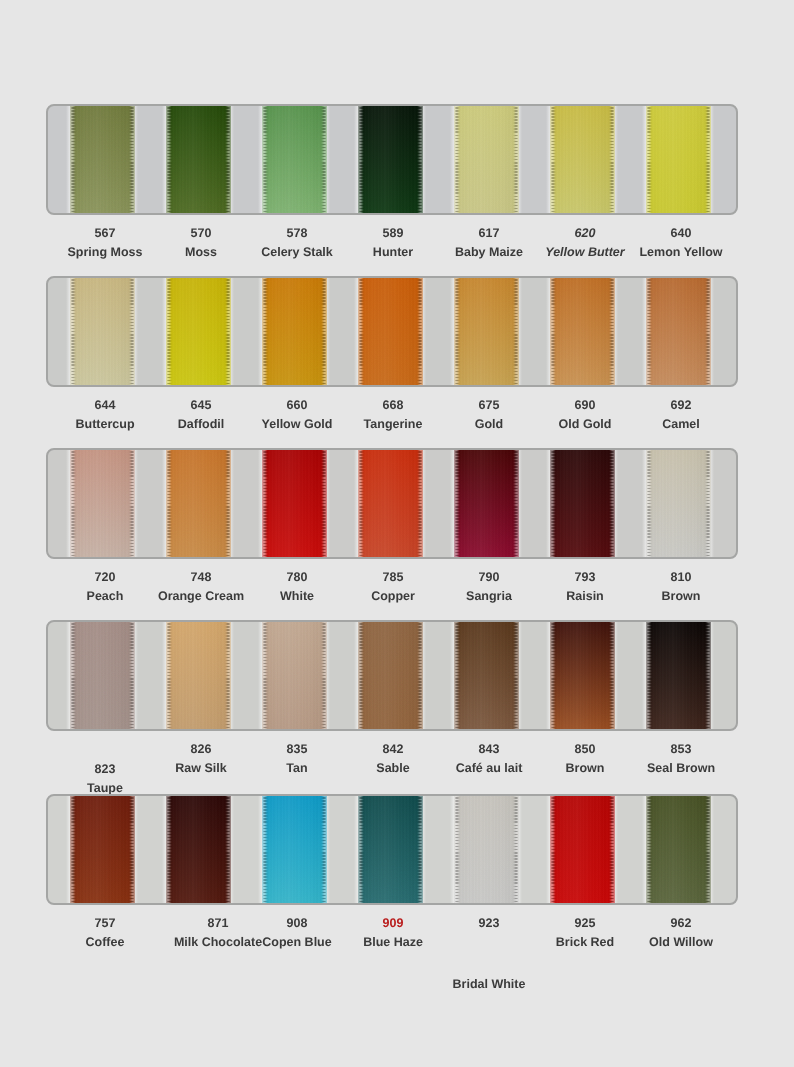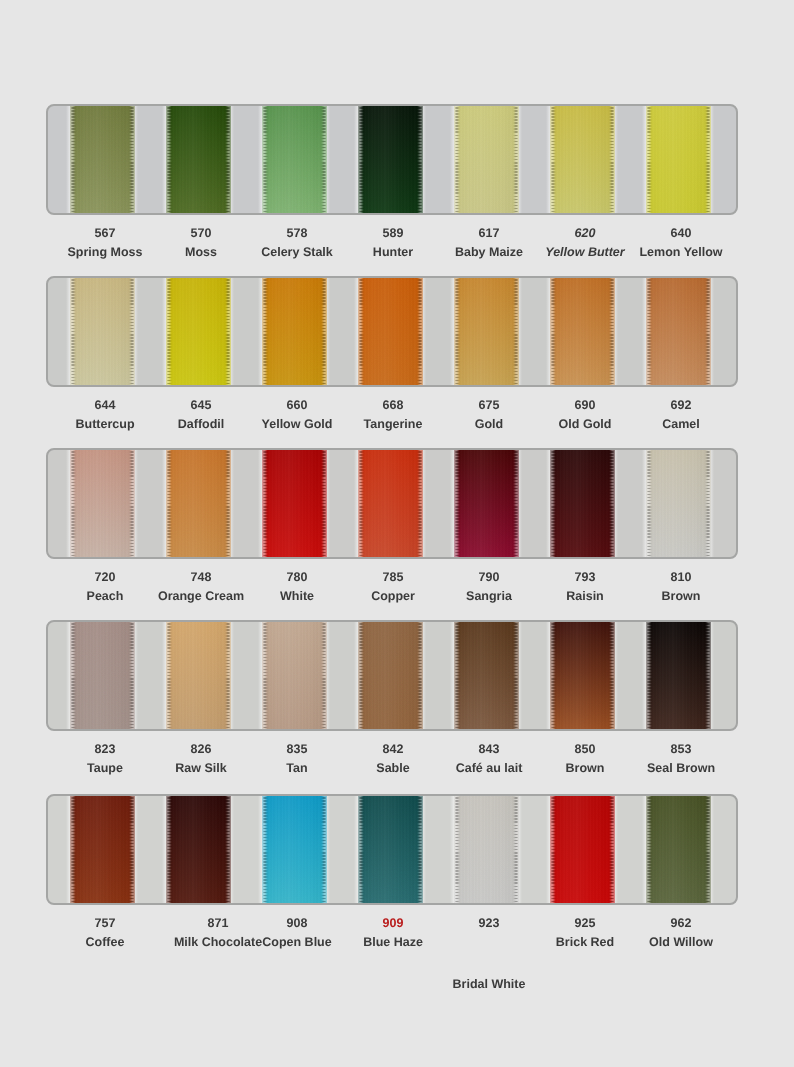--- a/index.html
+++ b/index.html
@@ -509,21 +509,21 @@
           <div class="weave"></div>
           <div class="grain"></div>
           <div class="selv l"></div>
           <div class="selv r"></div>
           <div class="picot l"></div>
           <div class="picot r"></div>
         </div>
       </div>
       <div class="labels" style="top: 743px;">
         <div class="lbl" style="left: 11px;">
-          <div class="code" style="color: rgb(59, 59, 59);">823</div>
+          <div class="code" style="color: rgb(59, 59, 59); margin-top: 20px;">823</div>
           <div class="nm" style="color: rgb(59, 59, 59);">Taupe</div>
         </div>
         <div class="lbl" style="left: 107px;">
           <div class="code" style="color: rgb(59, 59, 59);">826</div>
           <div class="nm" style="color: rgb(59, 59, 59);">Raw Silk</div>
         </div>
         <div class="lbl" style="left: 203px;">
           <div class="code" style="color: rgb(59, 59, 59);">835</div>
           <div class="nm" style="color: rgb(59, 59, 59);">Tan</div>
         </div>

